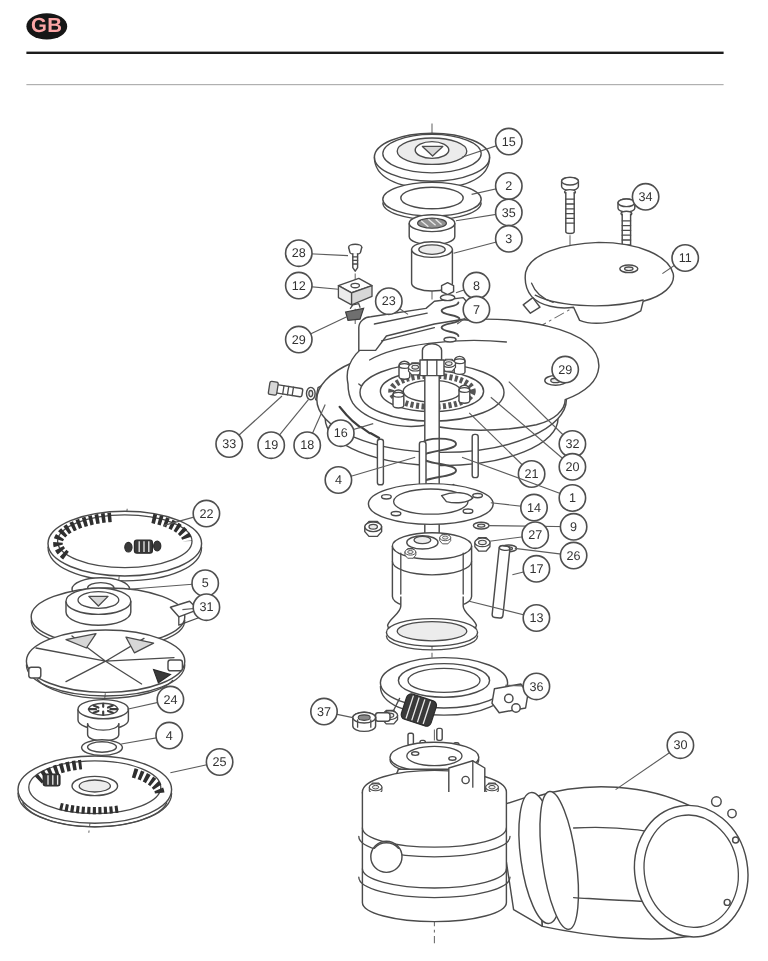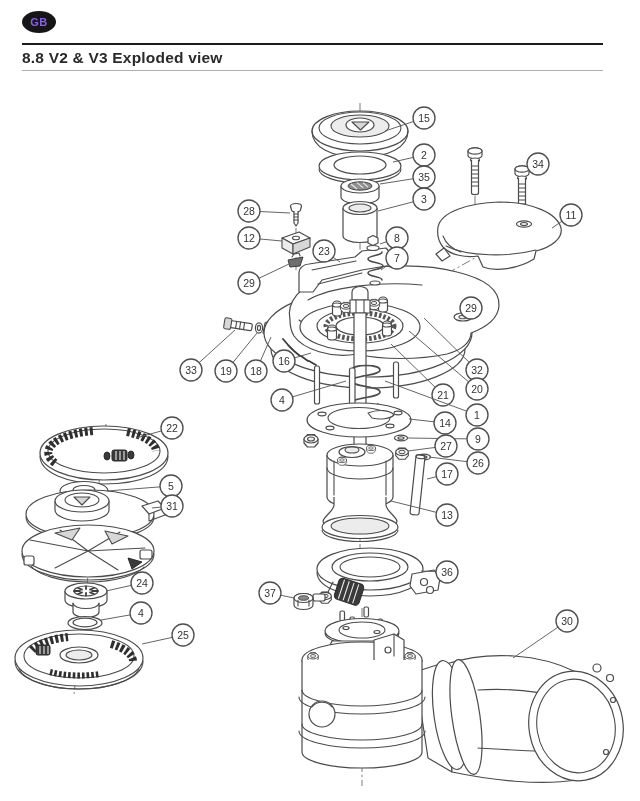--- a/index.html
+++ b/index.html
@@ -1,22 +1,22 @@
 <!DOCTYPE html>
 <html style="--badge-bg: #161616; --rule-dark: #1c1c1c; --rule-light: #b0b0b0; --text: #2a2a2a;"><head>
 <meta charset="utf-8">
 <style>
   html,body{margin:0;padding:0;background:#fff;}
   body{width:640px;height:801px;position:relative;overflow:hidden;
        font-family:"Liberation Sans",sans-serif;}
   .page{position:absolute;inset:0;background:#ffffff;}
 
   .gb-badge{position:absolute;left:22px;top:11px;width:34px;height:22px;
-    background:var(--badge-bg,#161616);border-radius:50%;color:#8b5cf6;
-    font-weight:bold;font-size:11px;letter-spacing:.5px;
+    background:var(--badge-bg,#161616);border-radius:50%;color:#fca5a5;
+    font-weight:bold;font-size:17px;letter-spacing:.5px;
     display:flex;align-items:center;justify-content:center;}
   .rule-thick{position:absolute;left:22px;top:43px;width:581px;height:2.4px;
     background:var(--rule-dark,#1c1c1c);}
   .title{position:absolute;left:22px;top:49px;margin:0;
     font-size:15.5px;font-weight:bold;color:var(--text,#2a2a2a);letter-spacing:.2px;}
   .rule-thin{position:absolute;left:22px;top:70px;width:581px;height:1.3px;
     background:var(--rule-light,#b0b0b0);}
 
   svg.fig{position:absolute;left:0;top:0;}
   .fw{fill:#ffffff;stroke:#4b4b4b;stroke-width:1.2;stroke-linejoin:round;}
@@ -35,21 +35,20 @@
   .c-text{font-family:"Liberation Sans",sans-serif;font-size:10.5px;fill:#333;
     text-anchor:middle;}
 </style>
 </head>
 <body>
 
 <div class="page">
 
   <div class="gb-badge">GB</div>
   <div class="rule-thick"></div>
-  <h1 class="title">8.8 V2 &amp; V3 Exploded view</h1>
   <div class="rule-thin"></div>
 
   <svg class="fig" width="640" height="801" viewBox="0 0 640 801">
 
     <defs>
       <g id="hexnut">
         <path class="fw" d="M-7,0 L-3.5,-4.5 L3.5,-4.5 L7,0 L7,4 L3.5,8 L-3.5,8 L-7,4 Z"></path>
         <ellipse class="fw" cx="0" cy="0" rx="7" ry="4"></ellipse>
         <ellipse class="fl" cx="0" cy="0" rx="3.5" ry="2"></ellipse>
       </g>

